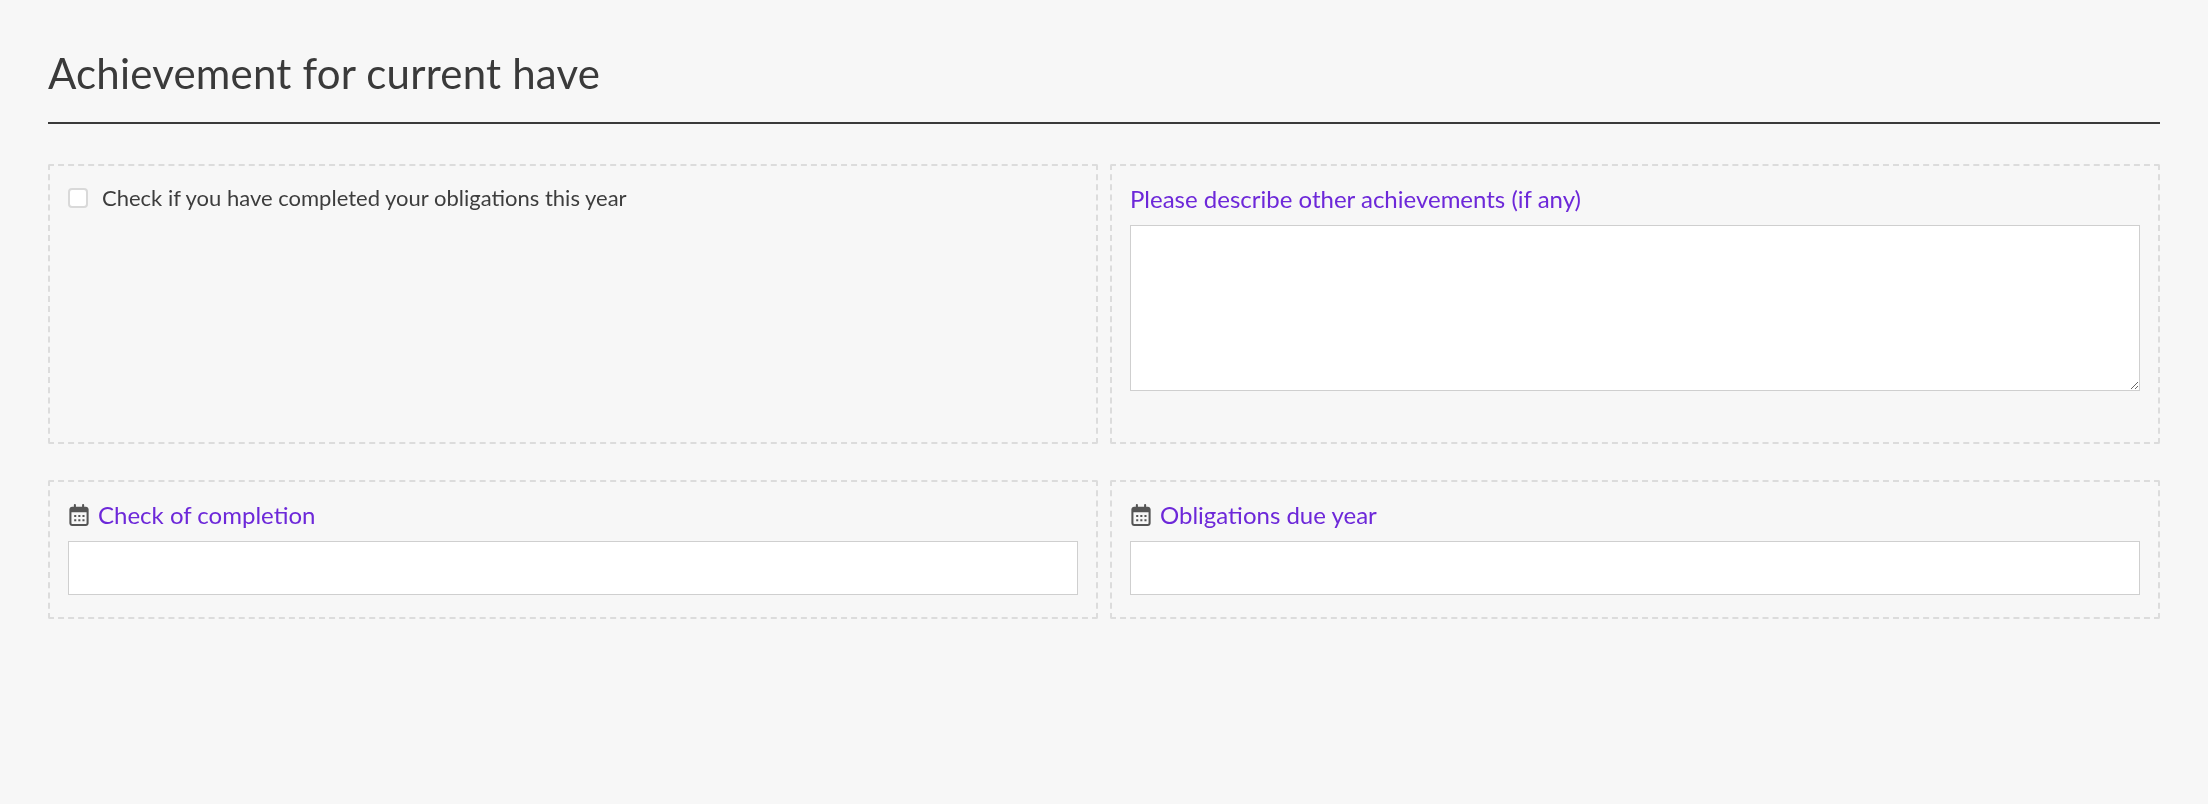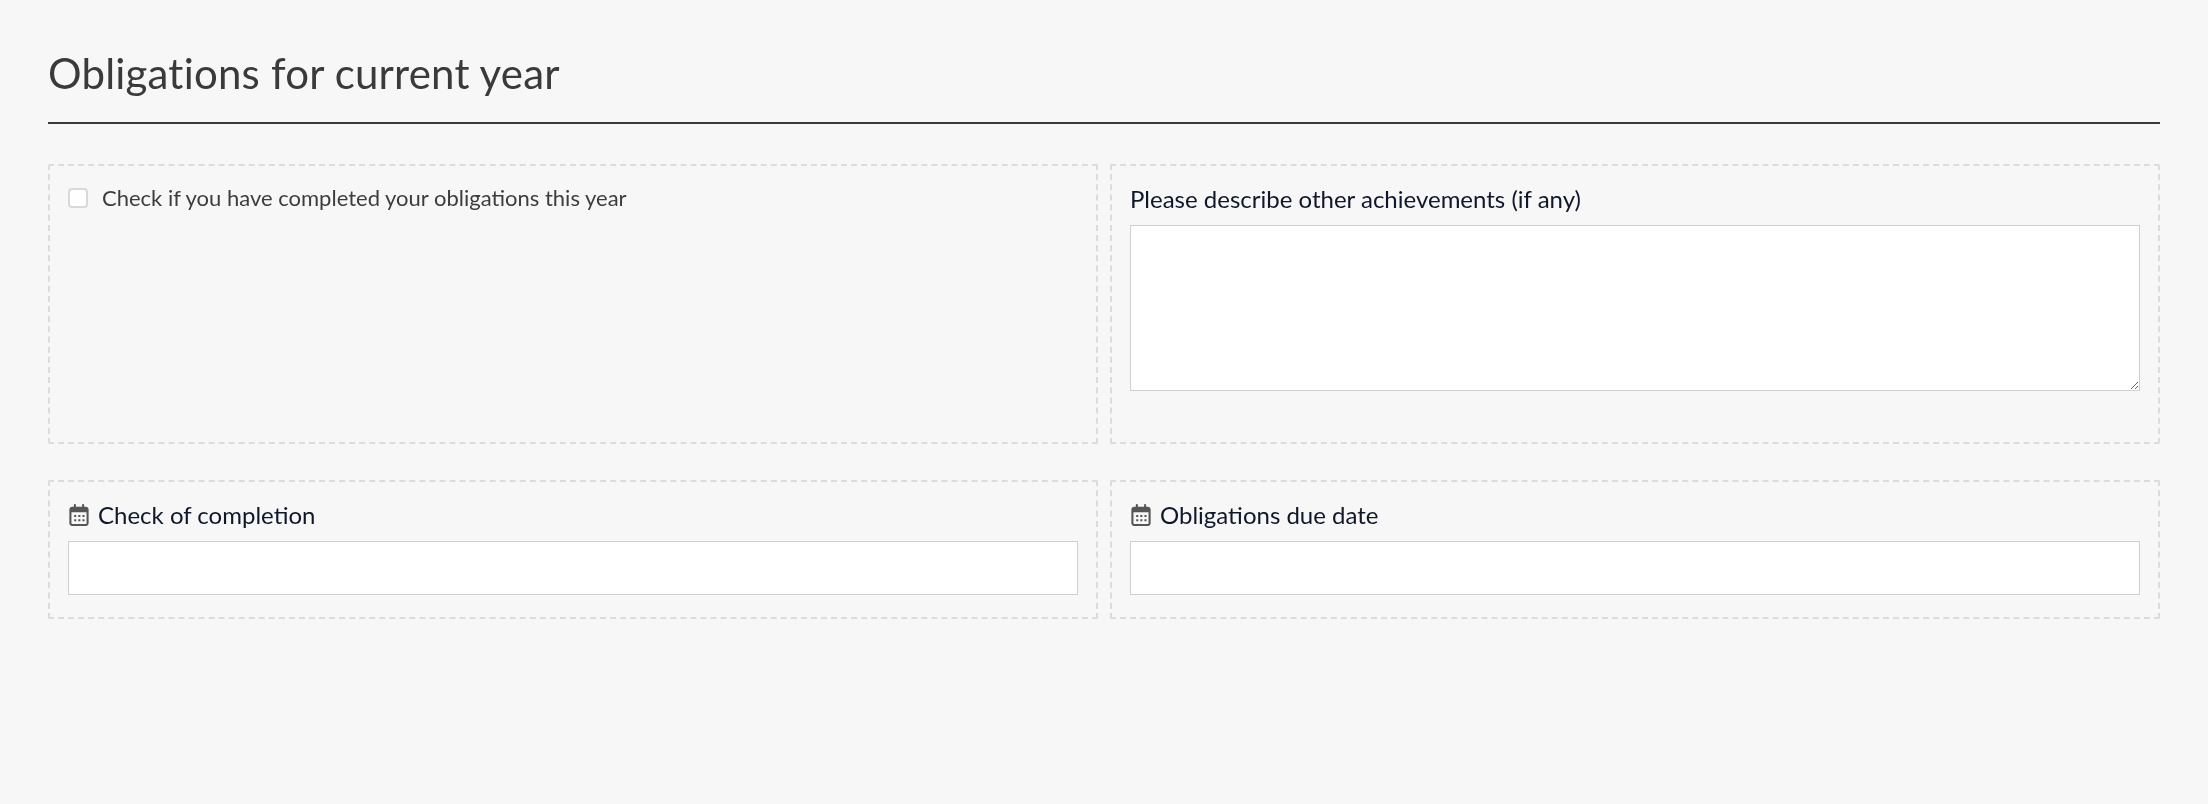--- a/index.html
+++ b/index.html
@@ -38,21 +38,21 @@
     border: 2px dashed #dcdcdc;
     border-radius: 2px;
     padding: 18px 18px 22px 18px;
     min-height: 120px;
   }
   .row-top .cell {
     min-height: 280px;
   }
   .field-label {
     font-size: 24px;
-    color: #0f172a;
+    color: #6d28d9;
     margin-bottom: 12px;
     display: flex;
     align-items: center;
     gap: 8px;
     font-weight: 400;
   }
   .checkbox-row {
     display: flex;
     align-items: center;
     gap: 14px;
@@ -96,21 +96,21 @@
     height: 22px;
     flex-shrink: 0;
     fill: #555;
   }
 </style>
 </head>
 <body>
 
 <div class="page">
 
-  <h2 class="section-title">Obligations for current year</h2>
+  <h2 class="section-title">Achievement for current have</h2>
 
   <hr class="hr">
 
   <div class="row row-top">
 
     <div class="cell">
       <div class="checkbox-row">
         <div class="checkbox" role="checkbox" aria-checked="false"></div>
         <span class="checkbox-label">Check if you have completed your obligations this year</span>
       </div>
@@ -133,20 +133,20 @@
         <span>Check of completion</span>
       </div>
       <input type="text" class="line-input" value="" style="">
     </div>
 
     <div class="cell">
       <div class="field-label">
         <svg class="icon-cal" viewBox="0 0 448 512">
           <path d="M152 64h144V24c0-13.3 10.7-24 24-24s24 10.7 24 24v40h40c35.3 0 64 28.7 64 64v320c0 35.3-28.7 64-64 64H64c-35.3 0-64-28.7-64-64V128c0-35.3 28.7-64 64-64h40V24c0-13.3 10.7-24 24-24s24 10.7 24 24v40zM48 192v256c0 8.8 7.2 16 16 16h320c8.8 0 16-7.2 16-16V192H48zM112 256h48v48h-48v-48zm96 0h48v48h-48v-48zm96 0h48v48h-48v-48zM112 352h48v48h-48v-48zm96 0h48v48h-48v-48zm96 0h48v48h-48v-48z"></path>
         </svg>
-        <span>Obligations due date</span>
+        <span>Obligations due year</span>
       </div>
       <input type="text" class="line-input" value="" style="">
     </div>
 
   </div>
 
 </div>
 
 </body></html>

